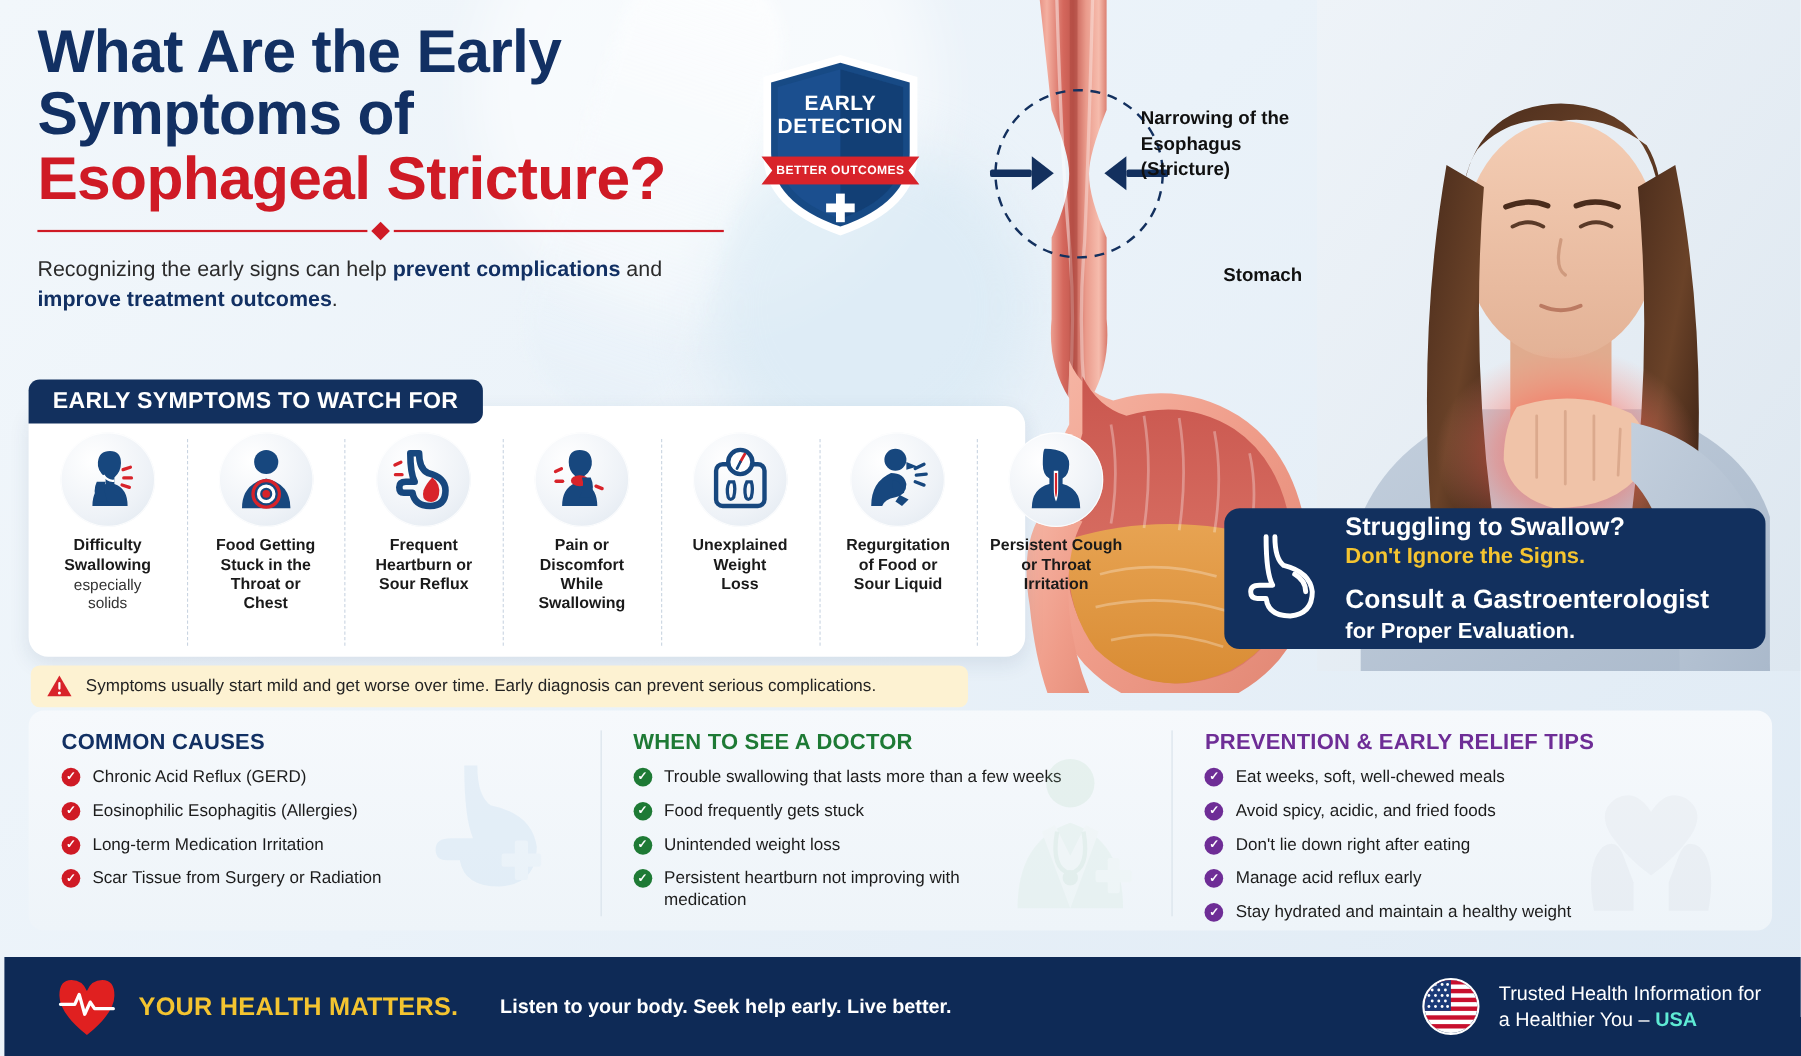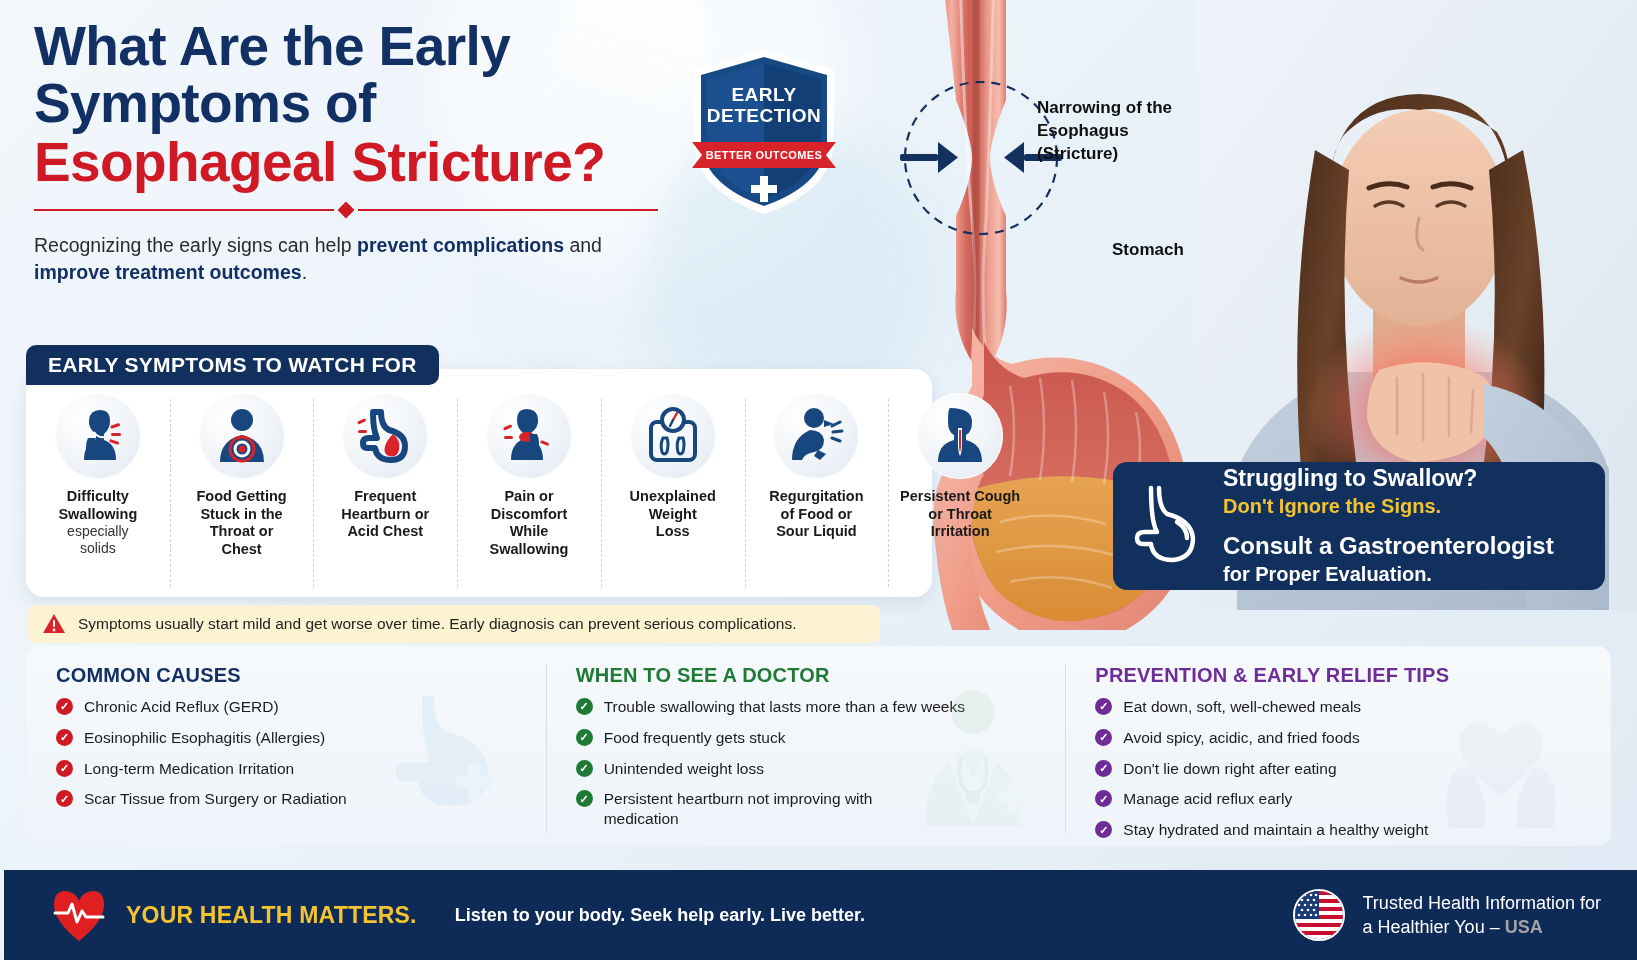--- a/index.html
+++ b/index.html
@@ -108,21 +108,21 @@
 
   
   .footer { position: absolute; left: 4px; bottom: 0; width: 1637px; height: 90px; background: #0e2a56;
             display: flex; align-items: center; }
   .foot-left { display: flex; align-items: center; margin-left: 46px; }
   .foot-head { margin-left: 18px; font-size: 23px; font-weight: 800; color: #f4c430; letter-spacing: .2px; }
   .foot-sub { margin-left: 9px; font-size: 18px; font-weight: 700; color: #fff; padding-left: 29px; }
   .foot-right { position: absolute; right: 40px; display: flex; align-items: center; }
   .flag { width: 52px; height: 52px; border-radius: 50%; overflow: hidden; border: 2px solid #fff; }
   .foot-right-txt { margin-left: 18px; color: #fff; font-size: 18px; line-height: 1.35; }
-  .foot-right-txt .usa { color: #a3a3a3; font-weight: 800; }
+  .foot-right-txt .usa { color: #5eead4; font-weight: 800; }
 </style>
 </head>
 <body>
 
 <div class="page">
 
   <div class="bg-blob b1"></div>
   <div class="bg-blob b2"></div>
   <div class="bg-tube"></div>
 
@@ -332,21 +332,21 @@
           <path d="M40 30 Q48 36 46 46 Q44 54 36 52 Q30 50 32 42 Q34 36 40 30 Z" fill="#d8232a"></path>
           <g fill="#d8232a">
               <rect x="4" y="18" width="9" height="3" rx="1.5" transform="rotate(-25 4 18)"></rect>
           <rect x="5" y="26" width="9" height="3" rx="1.5"></rect>
             </g>
         </svg>
       </div>
       <div class="sym-label">
         <div>Frequent</div>
         <div>Heartburn or</div>
-        <div>Acid Chest</div>
+        <div>Sour Reflux</div>
       </div>
     </div>
 
     <div class="sym-col">
       <div class="sym-ico">
         <svg width="64" height="64" viewBox="0 0 64 64">
           <path d="M46 56 Q46 40 34 35 L34 29 Q42 23 41 15 Q40 5 30 5 Q20 5 20 16 Q20 24 26 29 L26 35 Q14 40 14 56 Z" fill="#17477e"></path>
           <ellipse cx="30" cy="33" rx="8" ry="5" fill="#d8232a"></ellipse>
           <path d="M40 30 Q44 38 40 48 L30 48 Q35 38 32 30 Z" fill="#17477e"></path>
           <g fill="#d8232a">
@@ -500,21 +500,21 @@
 
     <div class="col">
       <div class="col-title c3">PREVENTION &amp; EARLY RELIEF TIPS</div>
       <svg class="ghost" style="right:40px; top:44px;" width="140" height="140" viewBox="0 0 140 140">
         <path d="M70 48 Q56 26 38 36 Q20 48 34 70 Q48 90 70 106 Q92 90 106 70 Q120 48 102 36 Q84 26 70 48 Z" fill="#cfd3dc"></path>
         <path d="M18 138 Q10 96 26 80 Q38 72 44 86 L54 112 L54 138 Z" fill="#c7ccd6"></path>
         <path d="M122 138 Q130 96 114 80 Q102 72 96 86 L86 112 L86 138 Z" fill="#c7ccd6"></path>
       </svg>
       <div class="li">
           <span class="tick p">✓</span>
-          <span>Eat down, soft, well-chewed meals</span>
+          <span>Eat weeks, soft, well-chewed meals</span>
         </div>
       <div class="li">
           <span class="tick p">✓</span>
           <span>Avoid spicy, acidic, and fried foods</span>
         </div>
       <div class="li">
           <span class="tick p">✓</span>
           <span>Don't lie down right after eating</span>
         </div>
       <div class="li">

